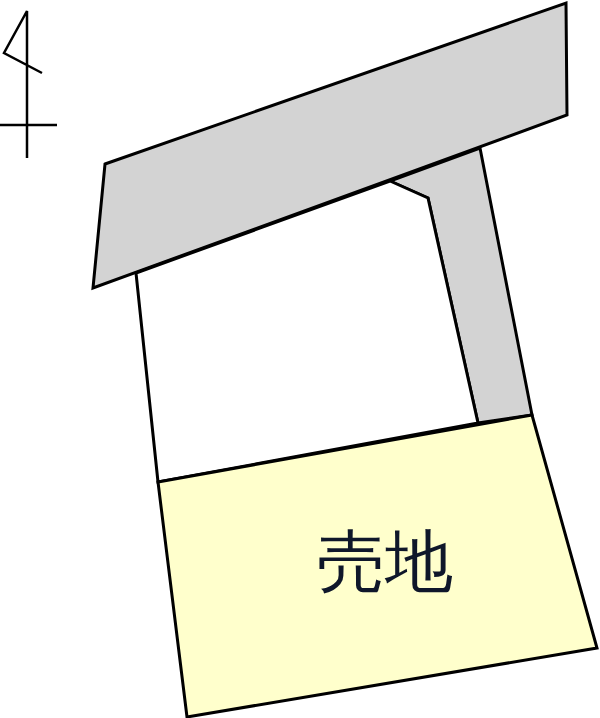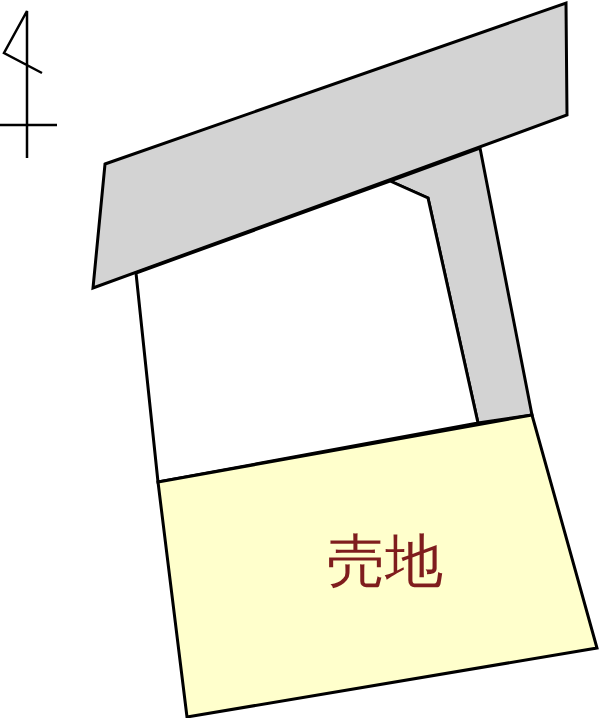--- a/index.html
+++ b/index.html
@@ -42,14 +42,14 @@
   <svg id="plan-svg" width="600" height="718" viewBox="0 0 600 718">
       <polygon points="105,164 566,3 567,115 93,288" fill="#d3d3d3" stroke="#000000" stroke-width="3" stroke-linejoin="miter"></polygon>
       <polygon points="390,181 480,148 532,415 478,423 428,198" fill="#d3d3d3" stroke="#000000" stroke-width="3" stroke-linejoin="miter"></polygon>
       <polygon points="136,273 390,181 428,198 478,423 158,482" fill="#ffffff" stroke="#000000" stroke-width="3" stroke-linejoin="miter"></polygon>
       <polygon points="158,482 532,415 597,648 187,717" fill="#ffffcc" stroke="#000000" stroke-width="3" stroke-linejoin="miter"></polygon>
       <g>
         <polyline points="27,158 27,11 4,53 42,73" fill="none" stroke="#000000" stroke-width="2.5" stroke-linecap="butt" stroke-linejoin="miter"></polyline>
         <polyline points="0,125 57,125" fill="none" stroke="#000000" stroke-width="2.5" stroke-linecap="butt" stroke-linejoin="miter"></polyline>
       </g>
     </svg>
-  <div class="lot-label" id="lot-label" style="left: 385px; top: 561px; font-size: 58px; color: #7f1d1d;">売地</div>
+  <div class="lot-label" id="lot-label" style="left: 385px; top: 561px; font-size: 68px; color: #0f172a;">売地</div>
 </div>
 
 </body></html>

